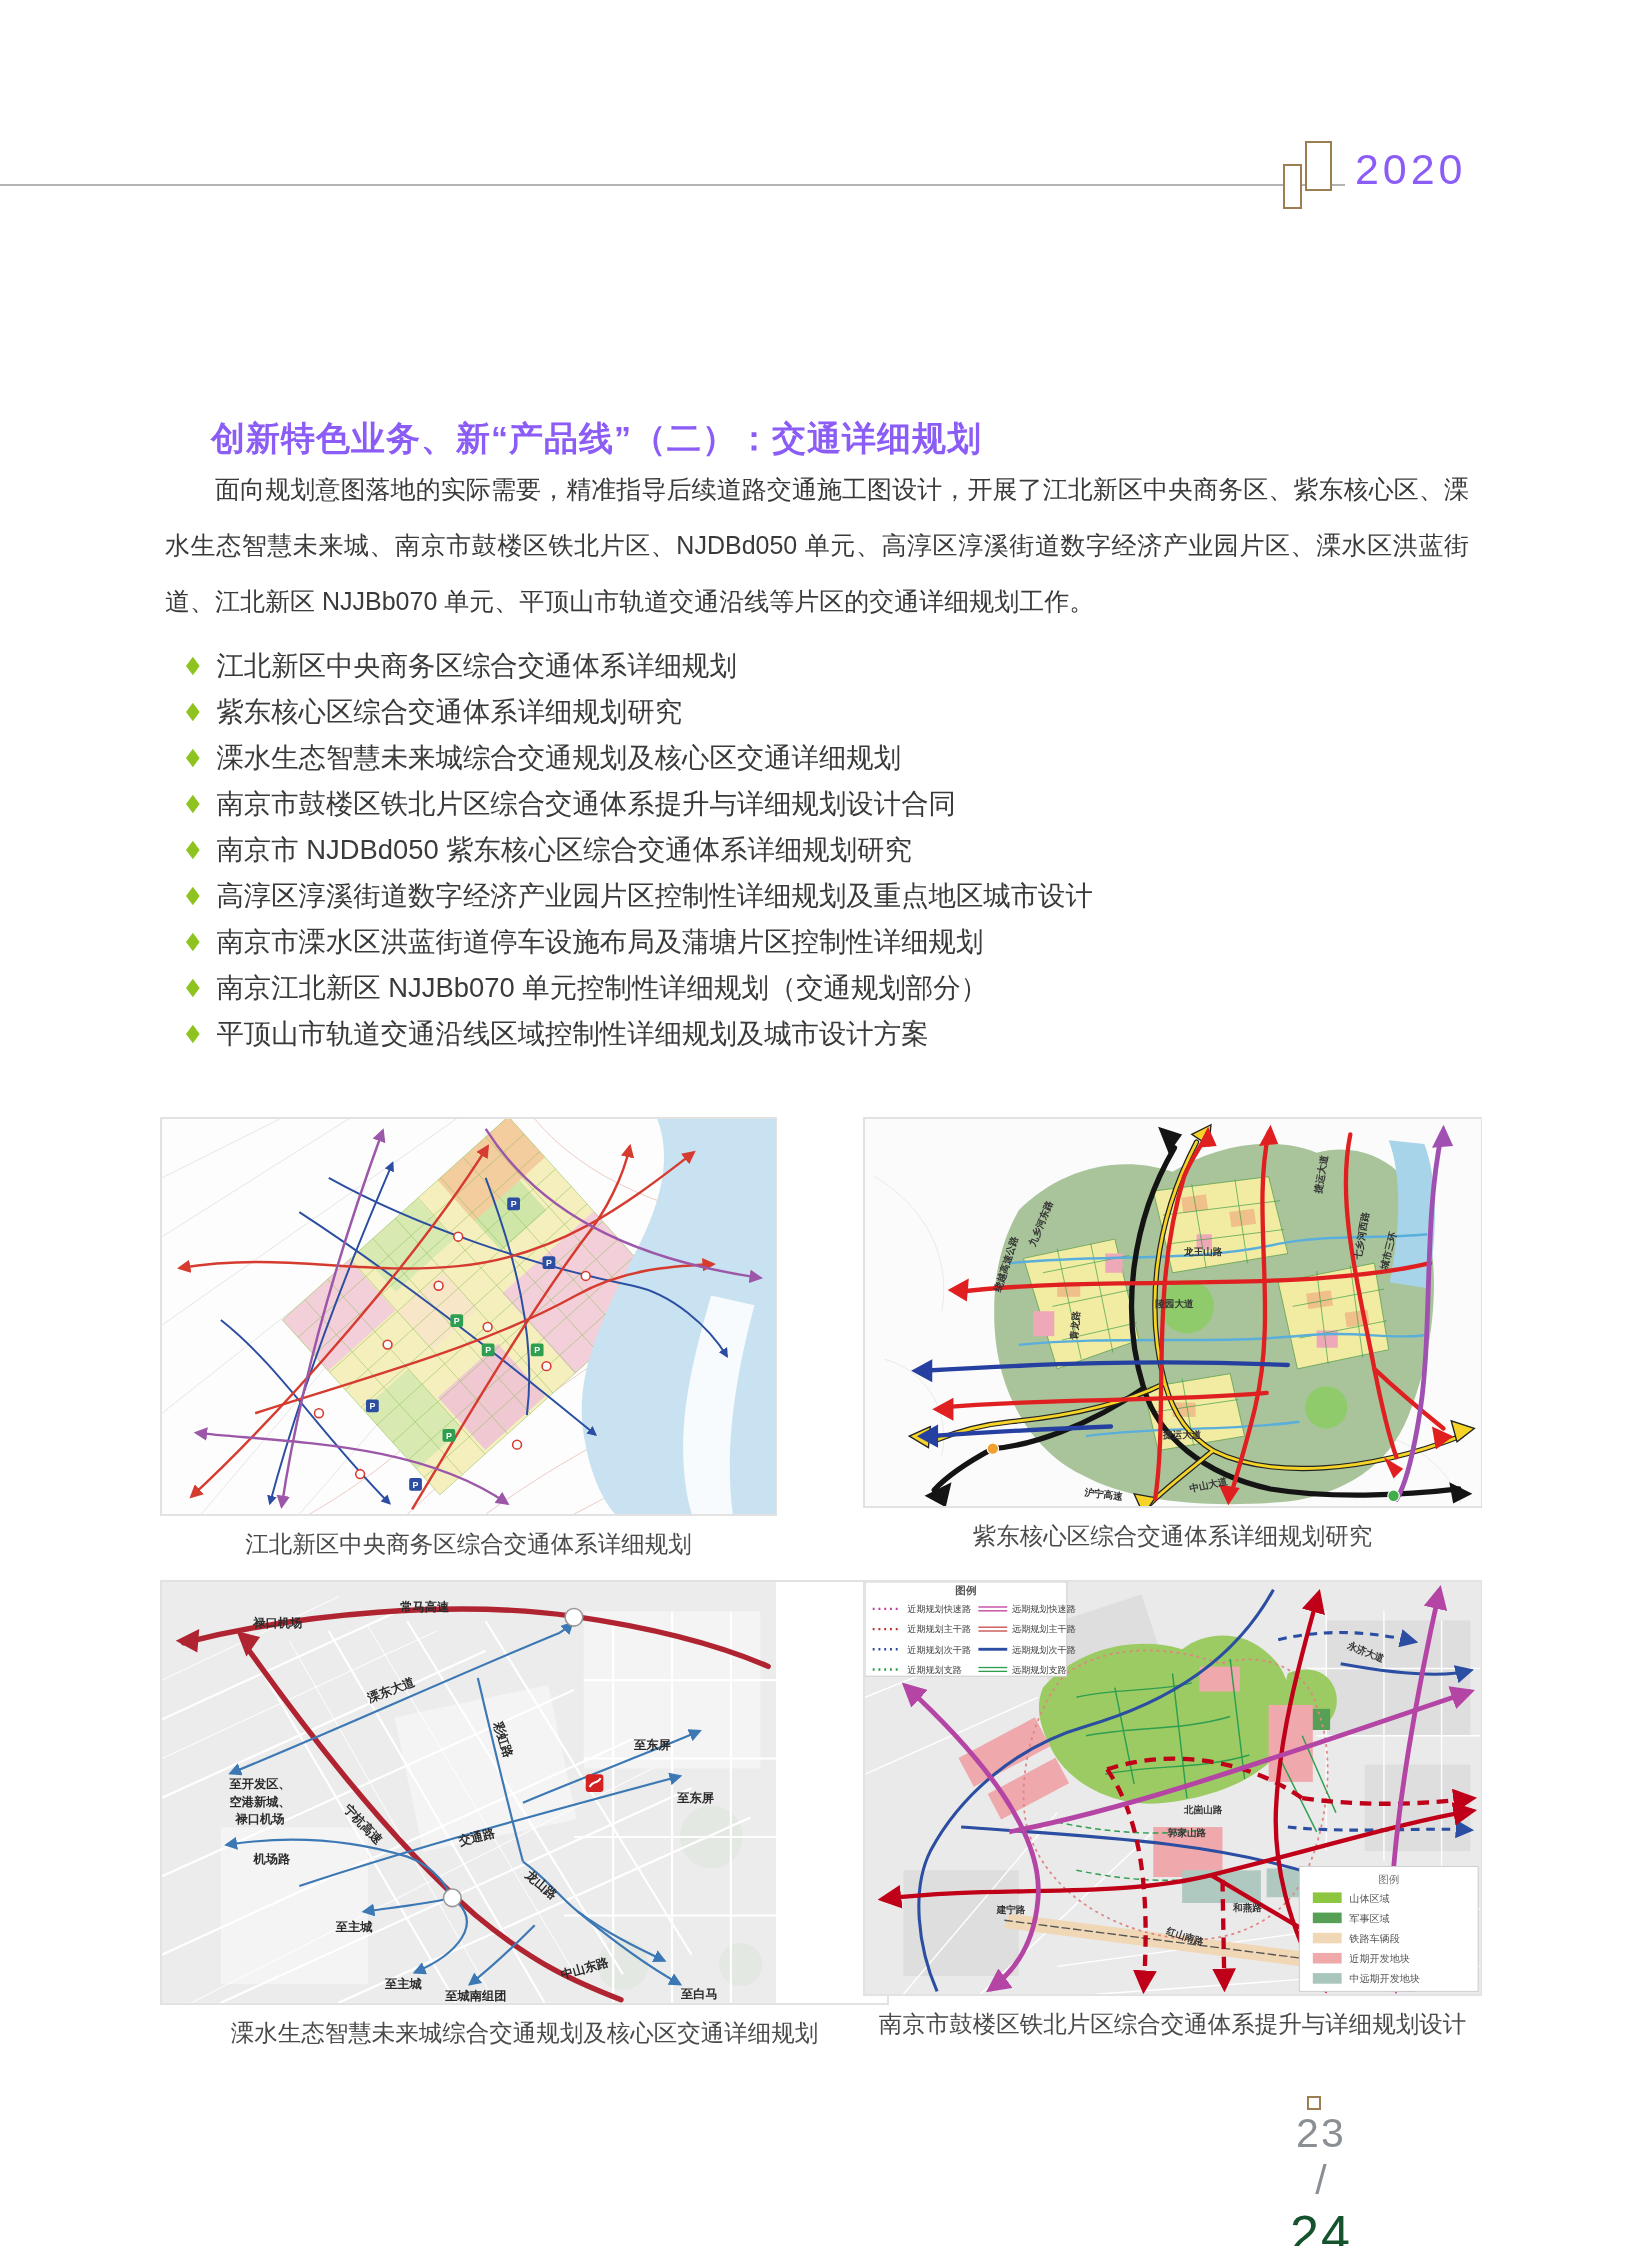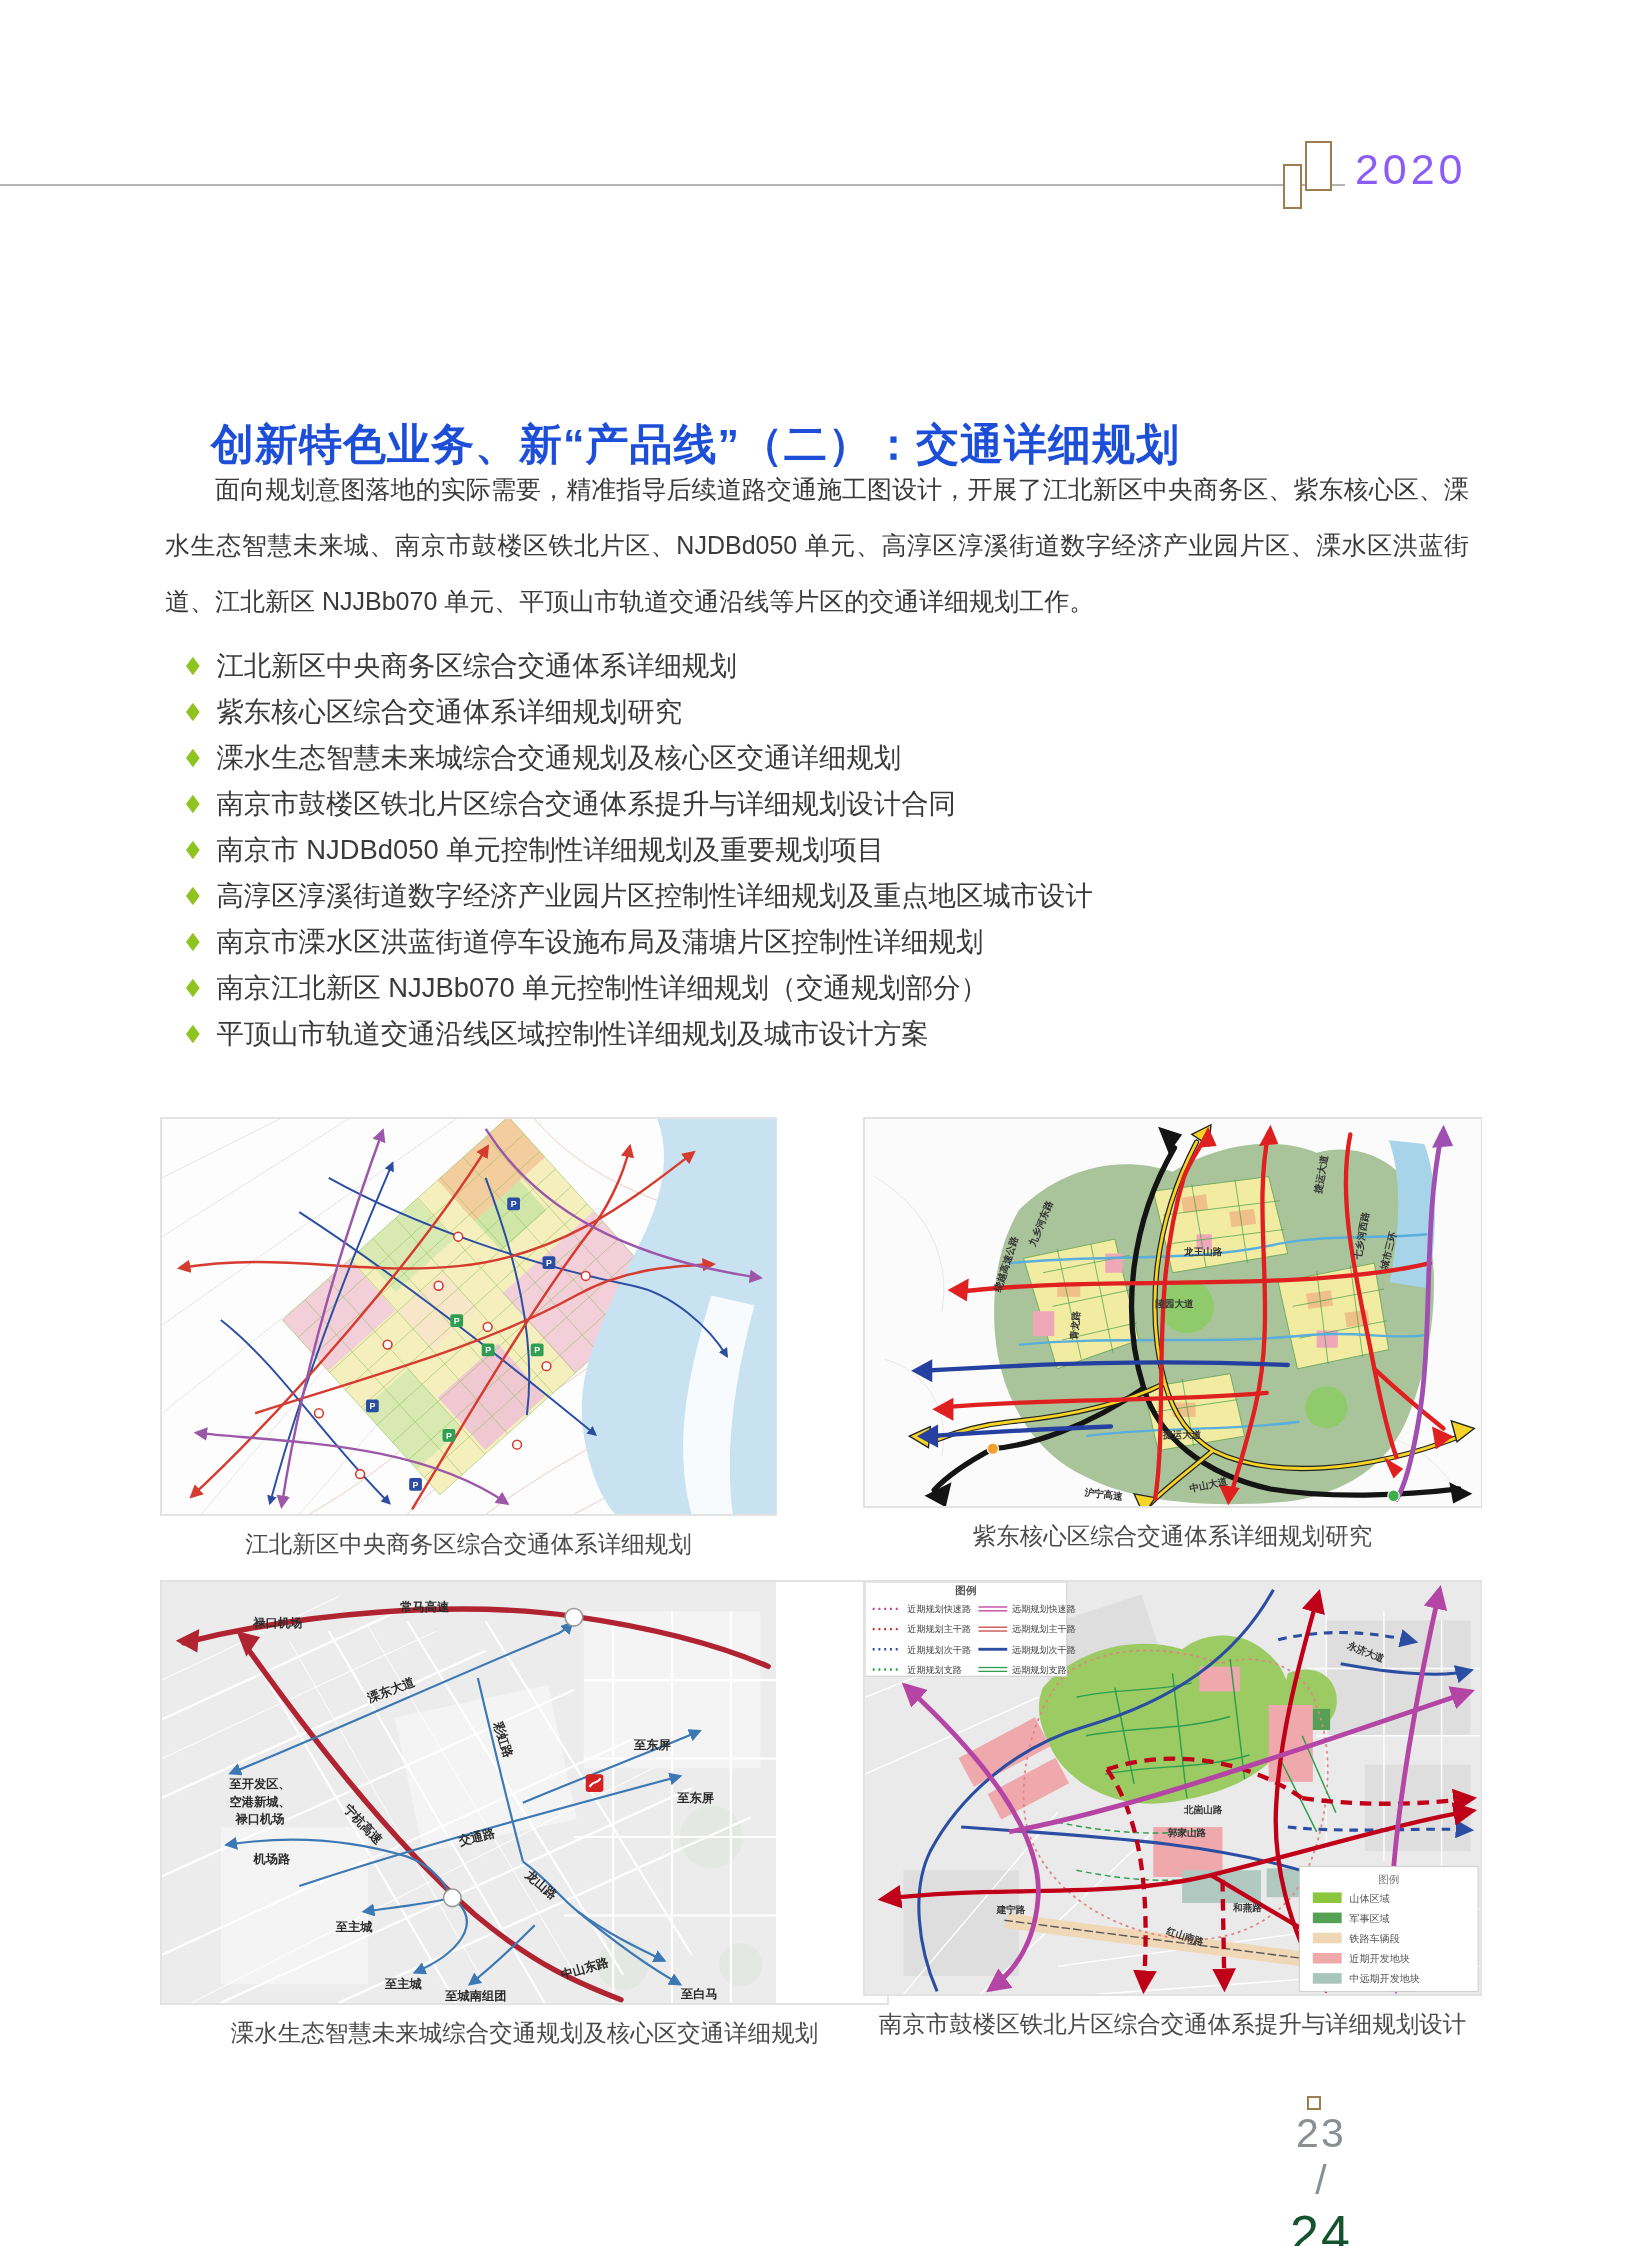--- a/index.html
+++ b/index.html
@@ -6,22 +6,22 @@
   .page{position:relative;width:1645px;height:2247px;background:#fff;overflow:hidden;
         font-family:"Liberation Sans","DejaVu Sans",sans-serif;color:#3A3A3A;}
   
   .header-rule{position:absolute;left:0;top:184px;width:1345px;height:2px;background:#B3B3B3;}
   .logo-rect{position:absolute;background:#fff;border:2px solid #9C7E50;}
   .logo-rect.r1{left:1283px;top:164px;width:14.7px;height:41px;}
   .logo-rect.r2{left:1305px;top:141px;width:22.5px;height:46px;}
   .logo-year{position:absolute;left:1355px;top:145px;font-size:43px;letter-spacing:3.9px;
              color:#8b5cf6;font-weight:500;}
   
-  .sec-title{position:absolute;left:211px;top:416px;margin:0;font-size:43px;font-weight:700;
-             color:#1d4ed8;letter-spacing:1px;}
+  .sec-title{position:absolute;left:211px;top:416px;margin:0;font-size:34px;font-weight:700;
+             color:#8b5cf6;letter-spacing:1px;}
   .intro{position:absolute;left:165px;top:461px;width:1304px;margin:0;font-size:25px;
          line-height:56px;text-align:justify;text-indent:2em;color:#3A3A3A;}
   
   .projects{position:absolute;left:186px;top:643px;margin:0;padding:0;list-style:none;}
   .projects li{height:46px;display:flex;align-items:center;font-size:27.4px;color:#3A3A3A;}
   .diamond{width:13.7px;height:18.6px;margin-right:16.7px;flex:0 0 auto;background:#8FC31F;
            clip-path:polygon(50% 0,100% 50%,50% 100%,0 50%);}
   
   .fig{position:absolute;margin:0;}
   .fig .frame{border:2px solid #E2E2E2;background:#fff;line-height:0;}
@@ -65,21 +65,21 @@
     <li>
         <span class="diamond"></span>
         <span>溧水生态智慧未来城综合交通规划及核心区交通详细规划</span>
       </li>
     <li>
         <span class="diamond"></span>
         <span>南京市鼓楼区铁北片区综合交通体系提升与详细规划设计合同</span>
       </li>
     <li>
         <span class="diamond"></span>
-        <span>南京市 NJDBd050 单元控制性详细规划及重要规划项目</span>
+        <span>南京市 NJDBd050 紫东核心区综合交通体系详细规划研究</span>
       </li>
     <li>
         <span class="diamond"></span>
         <span>高淳区淳溪街道数字经济产业园片区控制性详细规划及重点地区城市设计</span>
       </li>
     <li>
         <span class="diamond"></span>
         <span>南京市溧水区洪蓝街道停车设施布局及蒲塘片区控制性详细规划</span>
       </li>
     <li>

